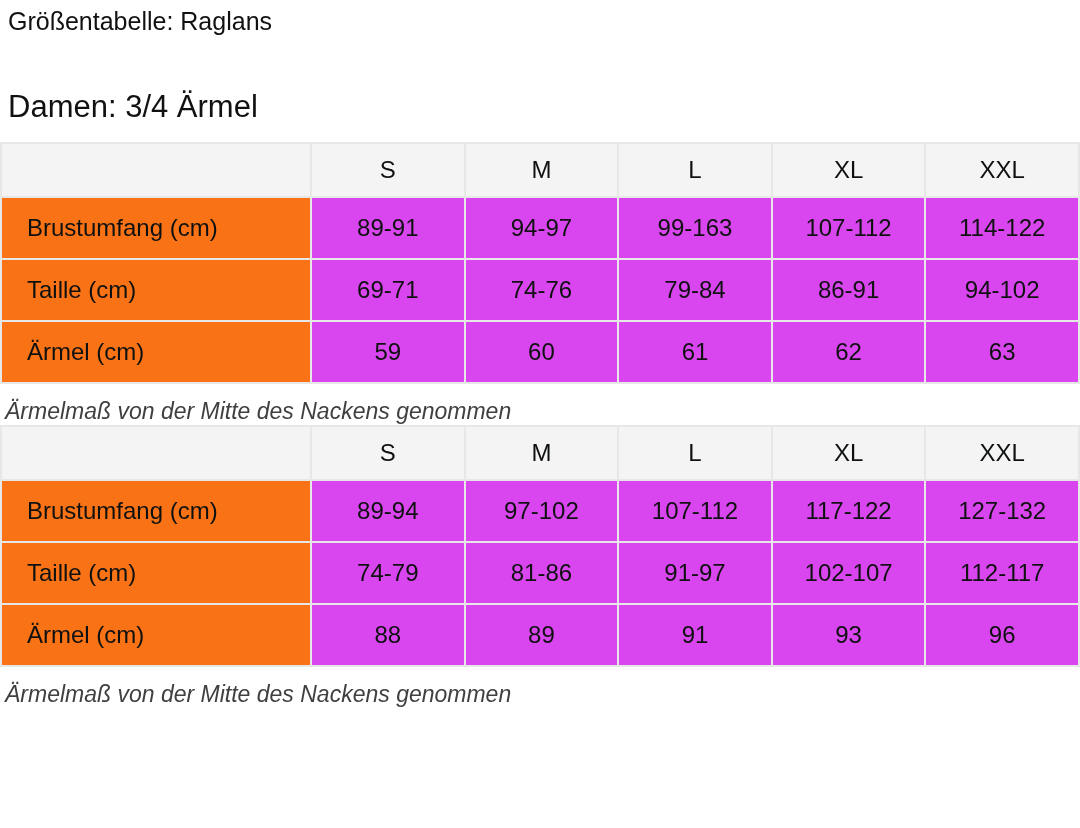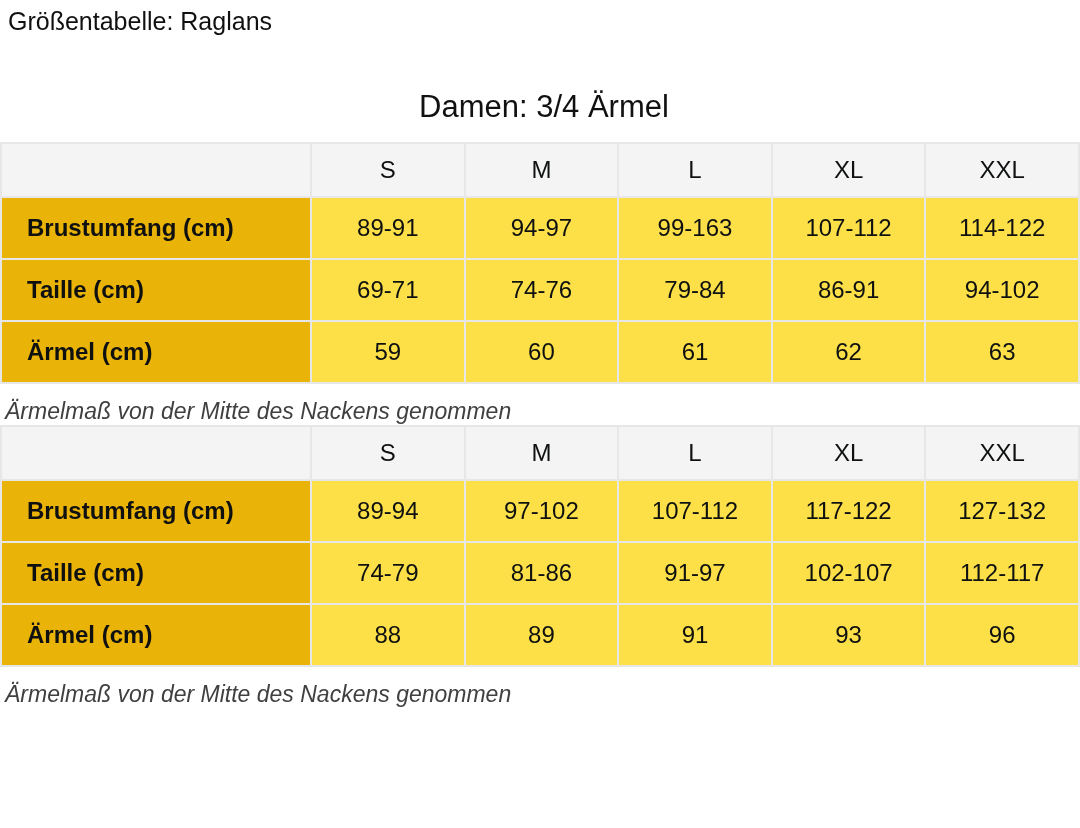--- a/index.html
+++ b/index.html
@@ -23,21 +23,20 @@
     font-weight: 400;
     color: #111111;
   }
   h2.section-heading {
     margin: 0;
     padding-left: 8px;
     font-size: 31px;
     line-height: 37px;
     font-weight: 400;
     color: #111111;
-    text-align: center;
   }
   .section-damen h2.section-heading { margin-top: 48px; margin-bottom: 17px; }
   .section-herren h2.section-heading { margin-top: 62px; margin-bottom: 18px; }
 
   table.size-table {
     width: 1080px;
     border-collapse: collapse;
     table-layout: fixed;
     font-size: 24px;
   }
@@ -49,28 +48,28 @@
   }
   table.size-table thead th {
     height: 54px;
     background: #f4f4f4;
     font-weight: 400;
     text-align: center;
     vertical-align: middle;
   }
   table.size-table tbody tr { height: 62px; }
   table.size-table tbody th.row-label {
-    background: #eab308;
-    font-weight: 700;
+    background: #f97316;
+    font-weight: 400;
     text-align: left;
     padding-left: 25px;
     vertical-align: middle;
   }
   table.size-table tbody td.value-cell {
-    background: #fde047;
+    background: #d946ef;
     text-align: center;
     vertical-align: middle;
     font-weight: 400;
   }
 
   p.footnote {
     margin: 13px 0 0 0;
     padding-left: 5px;
     font-size: 23px;
     line-height: 28px;

